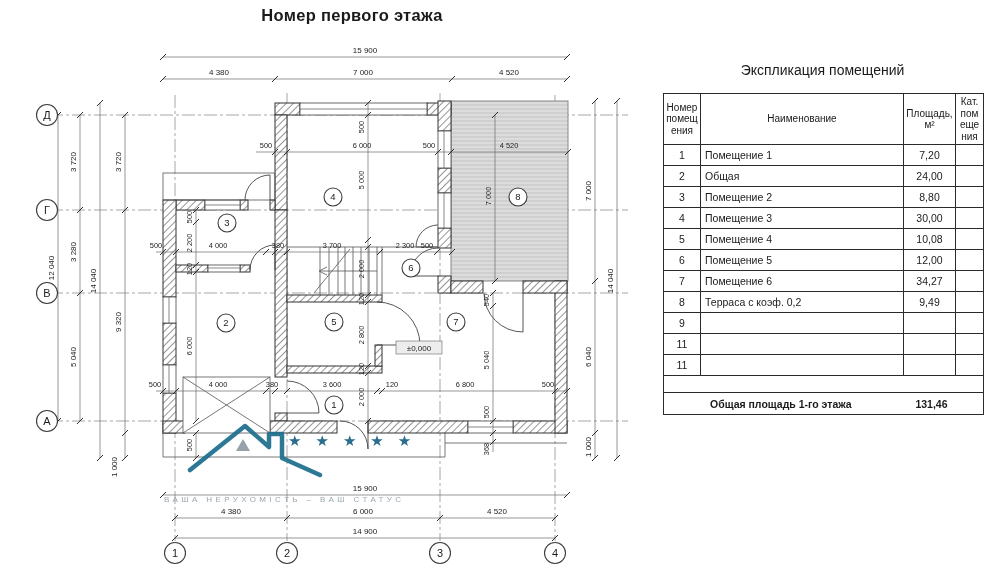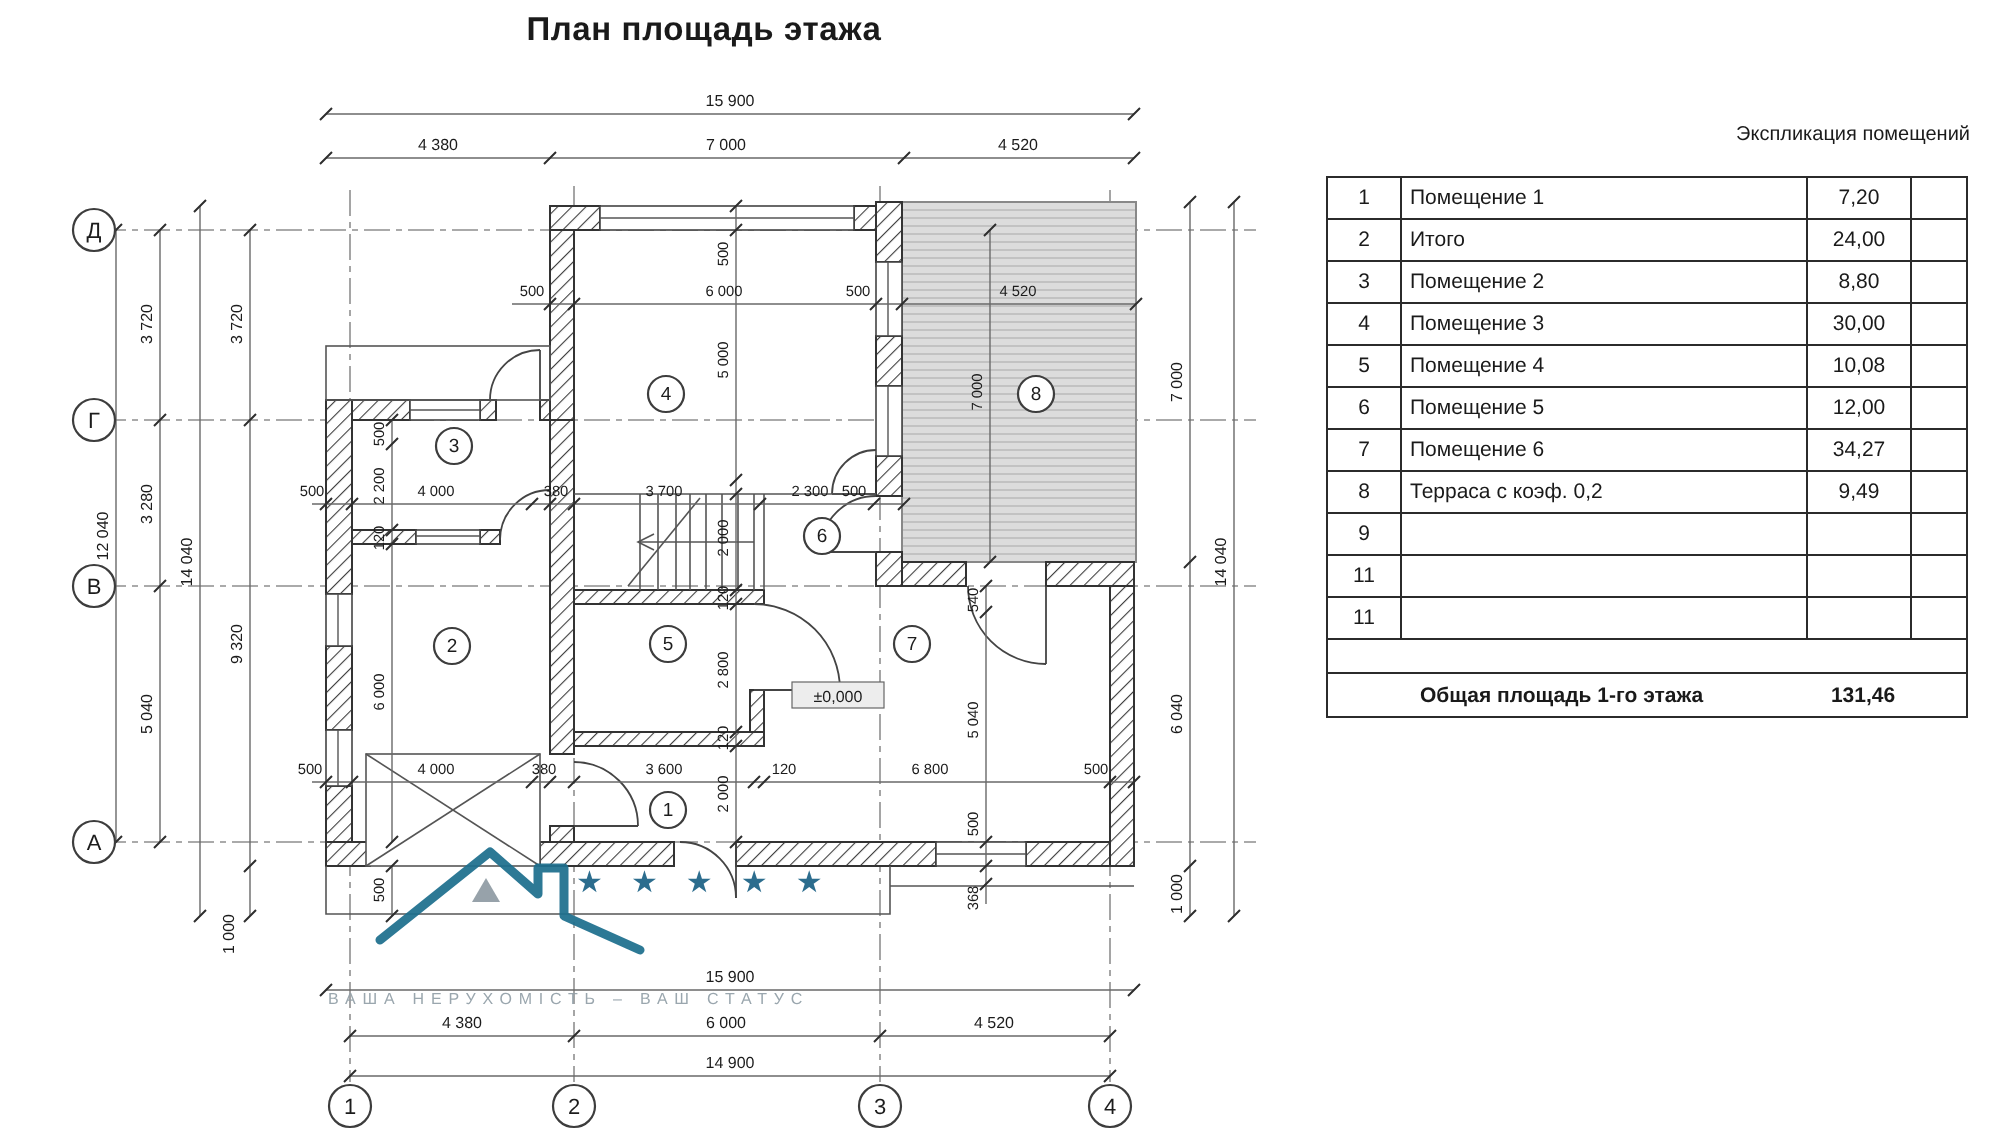--- a/index.html
+++ b/index.html
@@ -22,21 +22,21 @@
   .cir{fill:#fff;stroke:#3d3d3d;stroke-width:1.1;}
   svg text{fill:#1c1c1c;}
   .dt{font-size:8px;text-anchor:middle;}
   .ds{font-size:7.4px;text-anchor:middle;}
   .rn{font-size:9.5px;text-anchor:middle;}
   .an{font-size:11px;text-anchor:middle;}
   .lv{font-size:8px;text-anchor:middle;}
 
   
   .tablewrap{position:absolute;left:660px;top:62px;width:325px;}
-  .tbl-title{text-align:right;font-size:10px;margin:0 0 15px 0;}
+  .tbl-title{text-align:center;font-size:14px;margin:0 0 15px 0;}
   table.expl{border-collapse:collapse;table-layout:fixed;width:320px;margin-left:3px;
              border:1.5px solid #222;}
   table.expl th,table.expl td{border:1px solid #2b2b2b;font-weight:normal;
              overflow:hidden;position:relative;}
   table.expl th{font-size:10px;line-height:1.15;height:48px;padding:1px 2px;
              text-align:center;word-wrap:break-word;overflow-wrap:anywhere;}
   table.expl td{font-size:10.5px;height:20px;padding:0 4px;}
   td.num{text-align:center;padding:0;}
   td.name{text-align:left;}
   td.area{text-align:center;padding:0;}
@@ -56,21 +56,21 @@
             letter-spacing:0;white-space:nowrap;line-height:1;}
   .wm-brand .t1{color:#1e6f8e;}
   .wm-tag{position:absolute;left:24px;top:82px;font-size:8px;letter-spacing:3.4px;
           color:#93a0a8;white-space:nowrap;}
 </style>
 </head>
 <body>
 
 <div class="sheet">
 
-  <div class="plan-title">План площадь этажа</div>
+  <div class="plan-title">Номер первого этажа</div>
 
   <svg class="plan" width="660" height="568" viewBox="0 0 660 568">
     <defs>
       <pattern id="hat" width="5" height="5" patternUnits="userSpaceOnUse" patternTransform="rotate(45)">
         <rect width="5" height="5" fill="#fff"></rect>
         <line x1="0" y1="0" x2="0" y2="5" stroke="#3d3d3d" stroke-width="1.1"></line>
       </pattern>
       <pattern id="tl" width="4" height="4" patternUnits="userSpaceOnUse">
         <rect width="4" height="4" fill="#dcdcdc"></rect>
         <line x1="0" y1="1" x2="4" y2="1" stroke="#c2c2c2" stroke-width="1"></line>
@@ -321,29 +321,35 @@
   <div class="tablewrap">
     <div class="tbl-title">Экспликация помещений</div>
     <table class="expl">
       <colgroup>
           <col style="width:37px">
           <col style="width:203px">
           <col style="width:52px">
           <col style="width:28px">
         </colgroup>
       <tbody>
+          <tr>
+        <th>Номер помещения</th>
+        <th>Наименование</th>
+        <th>Площадь, м²</th>
+        <th>Кат. помещения</th>
+      </tr>
       <tr>
             <td class="num">1</td>
             <td class="name">Помещение 1</td>
             <td class="area">7,20</td>
             <td class="cat"></td>
           </tr>
       <tr>
             <td class="num">2</td>
-            <td class="name">Итого</td>
+            <td class="name">Общая</td>
             <td class="area">24,00</td>
             <td class="cat"></td>
           </tr>
       <tr>
             <td class="num">3</td>
             <td class="name">Помещение 2</td>
             <td class="area">8,80</td>
             <td class="cat"></td>
           </tr>
       <tr>

